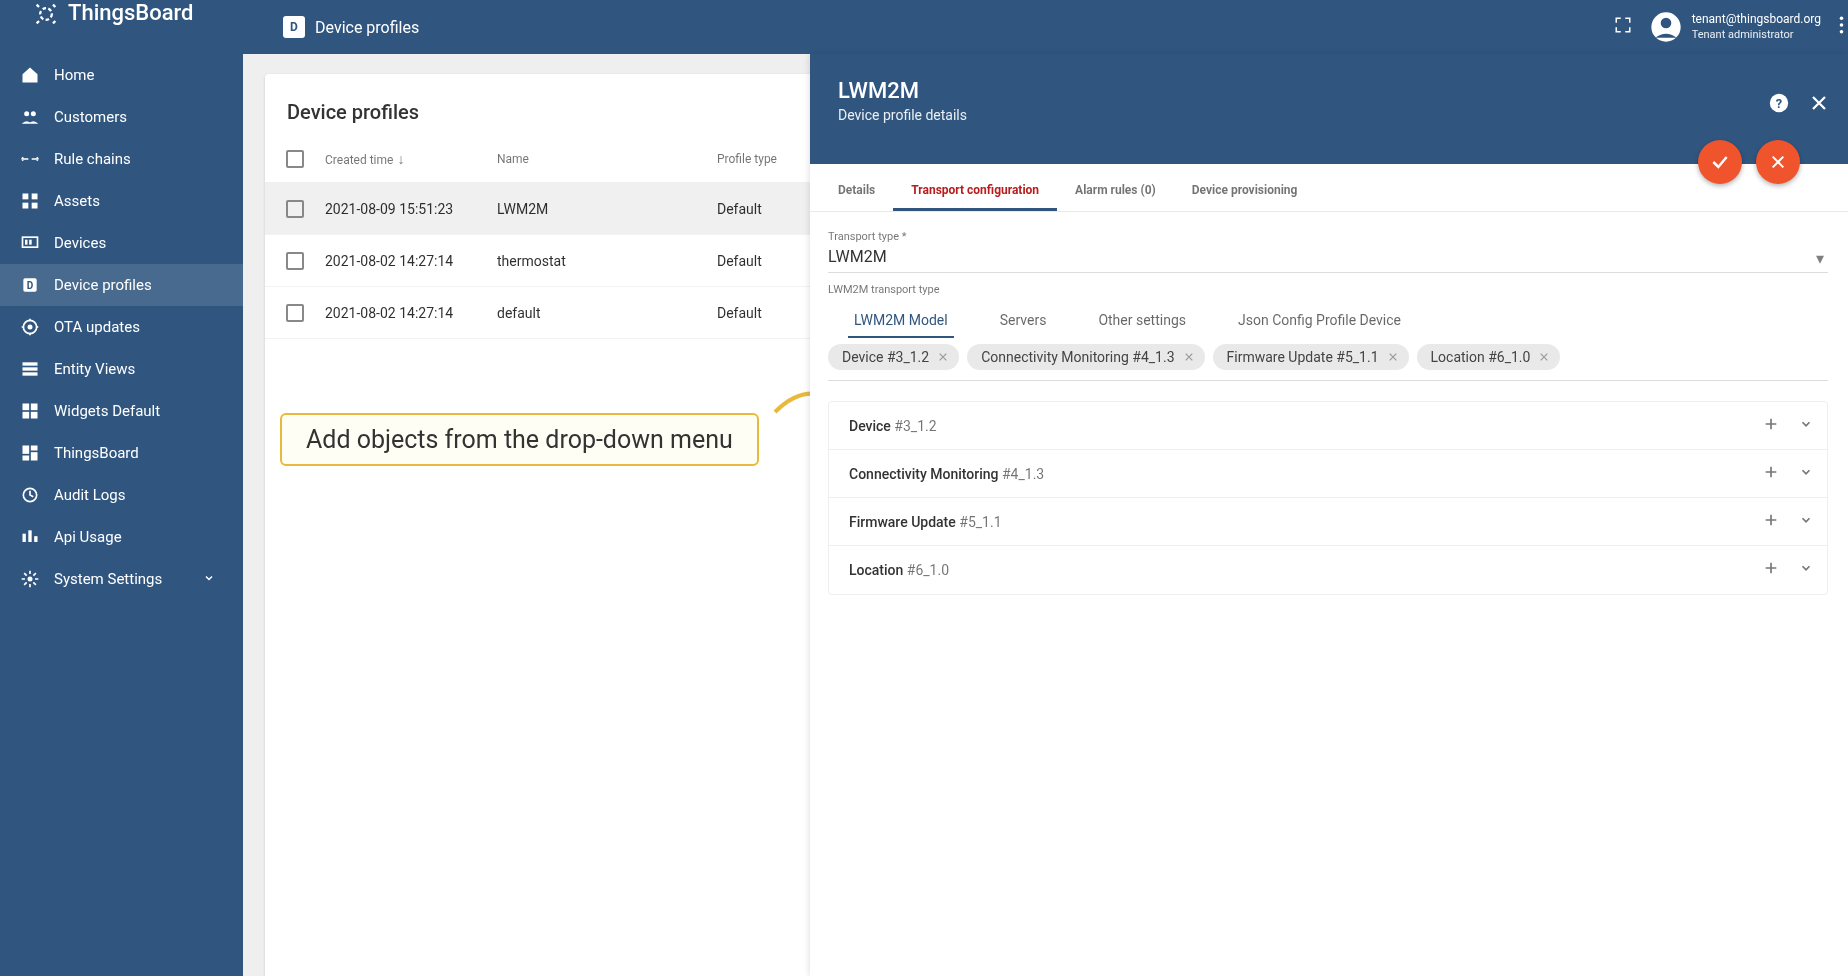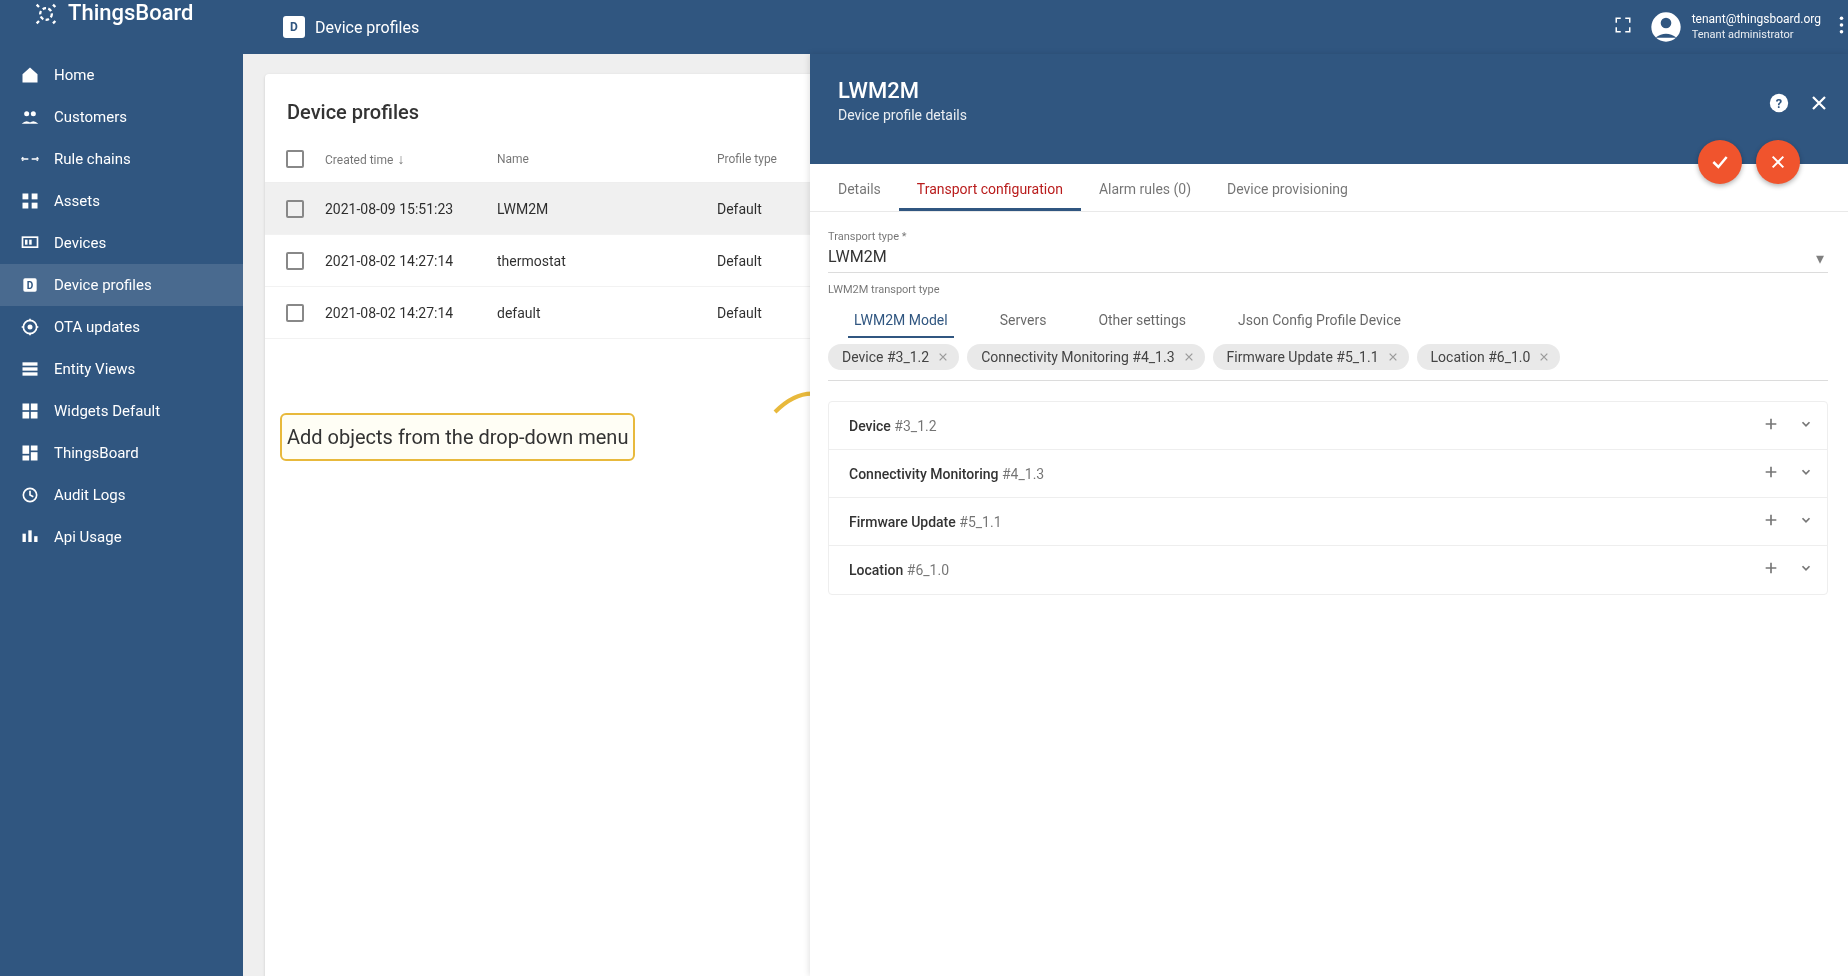--- a/index.html
+++ b/index.html
@@ -34,31 +34,31 @@
 .col-check { width: 60px; display: flex; justify-content: center; }
 .col-time { width: 172px; }
 .col-name { width: 220px; }
 .col-type { width: 100px; }
 .row { display: flex; align-items: center; height: 52px; font-size: 14px; color: rgba(0,0,0,0.82); border-bottom: 1px solid #f2f2f2; }
 .row.selected { background: #f0f0f0; }
 .chk { width: 18px; height: 18px; border: 2px solid #888; border-radius: 2px; }
 .sort-arrow { font-size: 14px; margin-left: 4px; }
 
 
-.anno-callout { position: absolute; left: 280px; top: 413px; background: #fffef5; border: 2px solid #e8b93c; border-radius: 6px; padding: 10px 5px; font-size: 20px; color: #333; white-space: nowrap; }
+.anno-callout { position: absolute; left: 280px; top: 413px; background: #fffef5; border: 2px solid #e8b93c; border-radius: 6px; padding: 10px 24px; font-size: 25px; color: #333; white-space: nowrap; }
 .anno-arrow { position: absolute; left: 770px; top: 382px; }
 
 
 .panel { position: absolute; left: 810px; top: 54px; right: 0; bottom: 0; background: #fff; box-shadow: -1px 0 6px rgba(0,0,0,0.12); }
 .panel-header { background: #305680; color: #fff; height: 110px; padding: 24px 28px 0 28px; position: relative; }
 .panel-title { font-size: 22px; font-weight: 500; }
 .panel-subtitle { font-size: 14px; opacity: 0.9; margin-top: 4px; }
 .panel-hdr-icons { position: absolute; right: 20px; top: 38px; display: flex; gap: 20px; align-items: center; }
 .panel-tabs { display: flex; border-bottom: 1px solid #e9e9e9; height: 48px; align-items: flex-end; padding-left: 10px; }
-.ptab { padding: 0 18px 14px 18px; font-size: 14px; color: rgba(0,0,0,0.55); cursor: pointer; position: relative; }
+.ptab { padding: 0 18px 14px 18px; font-size: 12px; color: rgba(0,0,0,0.55); cursor: pointer; position: relative; font-weight: bold; }
 .ptab.active { color: #b91c1c; }
 .ptab.active::after { content: ''; position: absolute; left: 0; right: 0; bottom: 0; height: 3px; background: #305680; }
 
 .fabs { position: absolute; left: 1698px; top: 140px; display: flex; gap: 14px; z-index: 10; }
 .fab { width: 44px; height: 44px; border-radius: 50%; background: #f0542d; display: flex; align-items: center; justify-content: center; box-shadow: 0 2px 5px rgba(0,0,0,0.3); cursor: pointer; }
 
 .panel-body { padding: 12px 20px 0 18px; }
 .field-label { font-size: 11px; color: rgba(0,0,0,0.55); margin-top: 6px; }
 .field-value { font-size: 16px; color: #333; padding: 4px 0 6px 0; border-bottom: 1px solid #dcdcdc; position: relative; }
 .field-value .dd-arrow { position: absolute; right: 4px; top: 6px; color: rgba(0,0,0,0.5); }
@@ -215,20 +215,30 @@
       <span>Audit Logs</span>
     </div>
     <div class="side-item">
       <svg width="20" height="20" viewBox="0 0 24 24">
         <rect x="3" y="8" width="4" height="10" fill="#fff"></rect>
         <rect x="10" y="4" width="4" height="14" fill="#fff"></rect>
         <rect x="17" y="11" width="4" height="7" fill="#fff"></rect>
       </svg>
       <span>Api Usage</span>
     </div>
+    <div class="side-item">
+      <svg width="20" height="20" viewBox="0 0 24 24">
+        <circle cx="12" cy="12" r="3" fill="#fff"></circle>
+        <path d="M12 2 L12 6 M12 18 L12 22 M2 12 L6 12 M18 12 L22 12 M5 5 L8 8 M16 16 L19 19 M19 5 L16 8 M8 16 L5 19" stroke="#fff" stroke-width="2"></path>
+      </svg>
+      <span>System Settings</span>
+      <span class="chev"><svg width="12" height="12" viewBox="0 0 24 24" fill="none" stroke="#fff" stroke-width="3">
+          <path d="M6 9 L12 15 L18 9"></path>
+        </svg></span>
+    </div>
   </div>
 
 <div class="main">
   <div class="card">
     <div class="card-title">Device profiles</div>
     <div class="table-header">
       <div class="col-check">
           <div class="chk"></div>
         </div>
       <div class="col-time"><span>Created time</span><span class="sort-arrow">↓</span></div>

